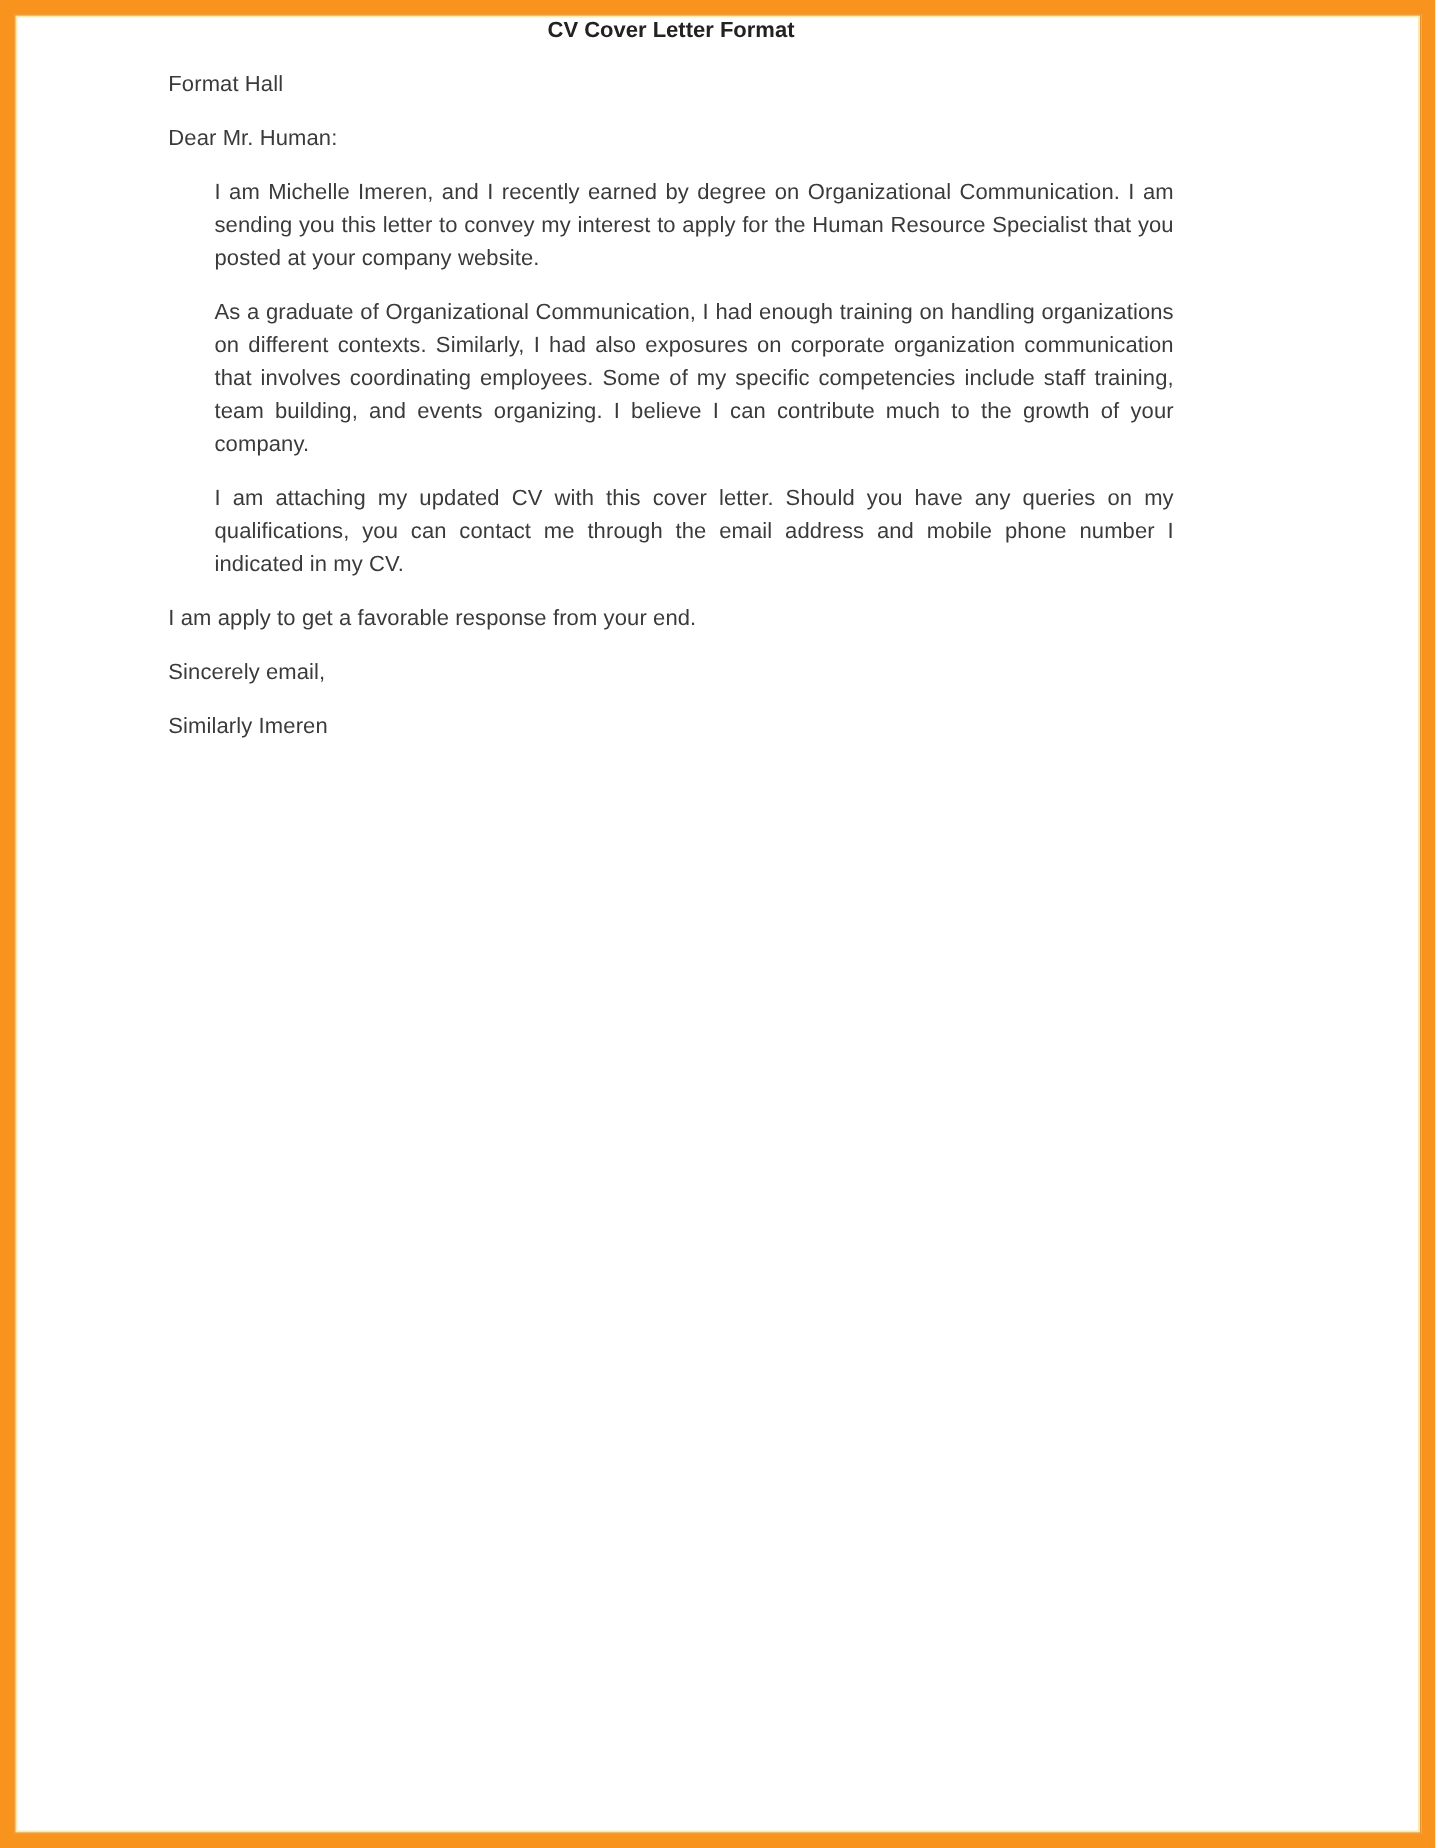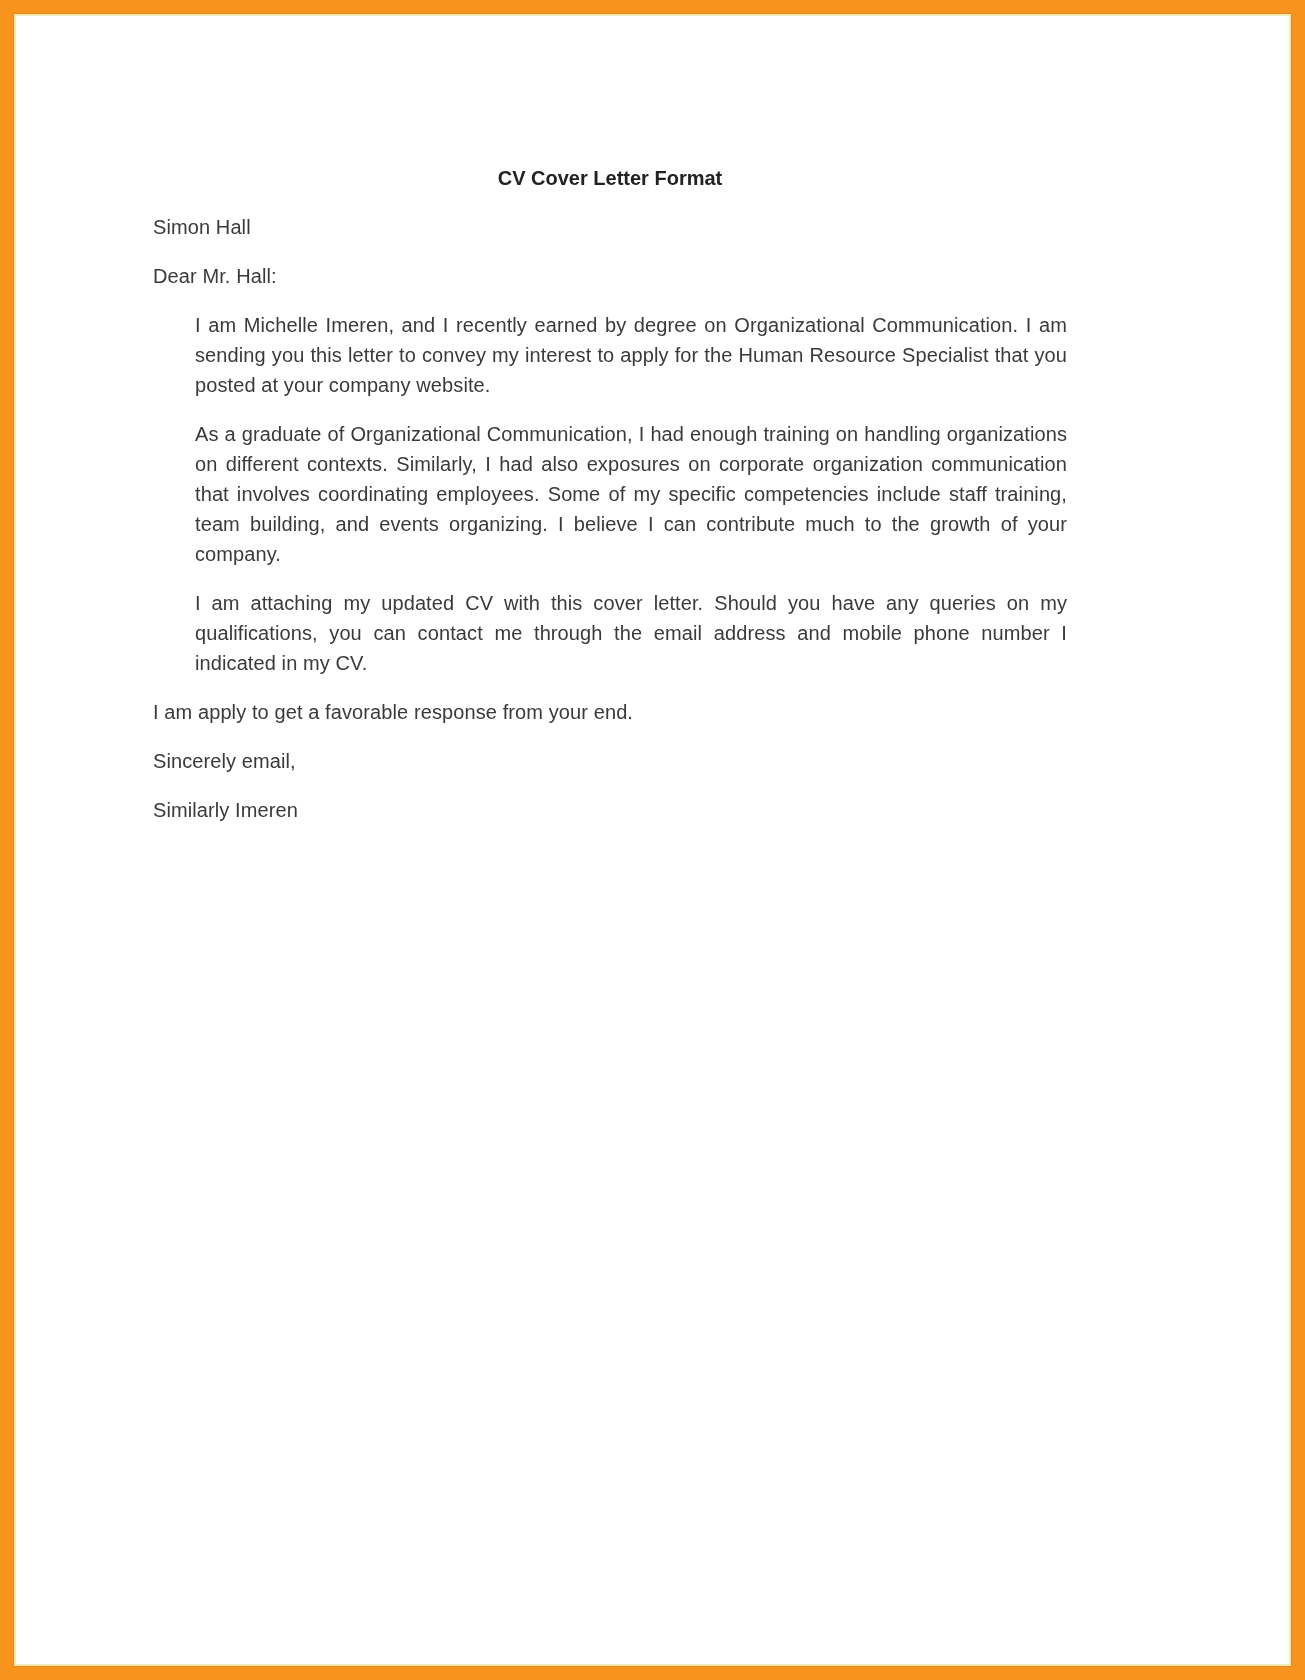--- a/index.html
+++ b/index.html
@@ -21,21 +21,20 @@
     font-family: "Liberation Sans", "DejaVu Sans", sans-serif;
     color: var(--ink, #3a3a3a);
     overflow: hidden;
   }
 
   .content {
     position: absolute;
     top: 0;
     left: 140px;   
     width: 914px;  
-    padding-top: 150px;
     box-sizing: content-box;
   }
 
   .line, .para {
     margin: 0 0 19px 0;
     font-size: 20px;
     line-height: 30px;
     letter-spacing: 0.1px;
   }
 
@@ -55,25 +54,25 @@
   }
 </style>
 </head>
 <body>
 
 <div class="page">
   <div class="content">
 
     <h1 class="doc-title">CV Cover Letter Format</h1>
 
-    <p class="line">Simon Hall</p>
+    <p class="line">Format Hall</p>
 
 
 
-    <p class="line">Dear Mr. Hall:</p>
+    <p class="line">Dear Mr. Human:</p>
 
     <p class="para justify">I am Michelle Imeren, and I recently earned by degree on Organizational Communication. I am sending you this letter to convey my interest to apply for the Human Resource Specialist that you posted at your company website.</p>
 
     <p class="para justify">As a graduate of Organizational Communication, I had enough training on handling organizations on different contexts. Similarly, I had also exposures on corporate organization communication that involves coordinating employees. Some of my specific competencies include staff training, team building, and events organizing. I believe I can contribute much to the growth of your company.</p>
 
     <p class="para justify">I am attaching my updated CV with this cover letter. Should you have any queries on my qualifications, you can contact me through the email address and mobile phone number I indicated in my CV.</p>
 
     <p class="line">I am apply to get a favorable response from your end.</p>
 
     <p class="line">Sincerely email,</p>

